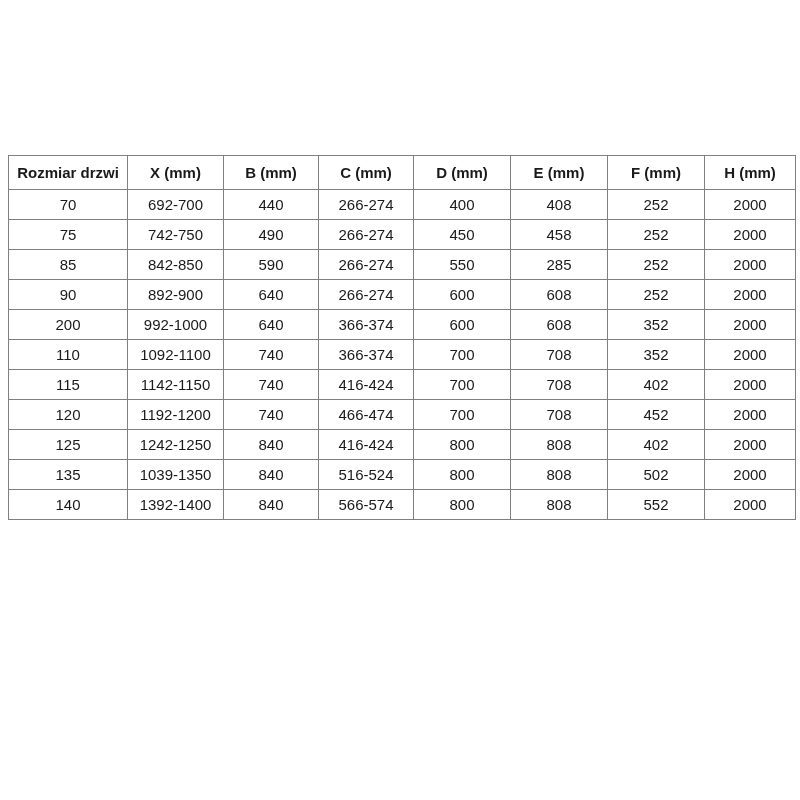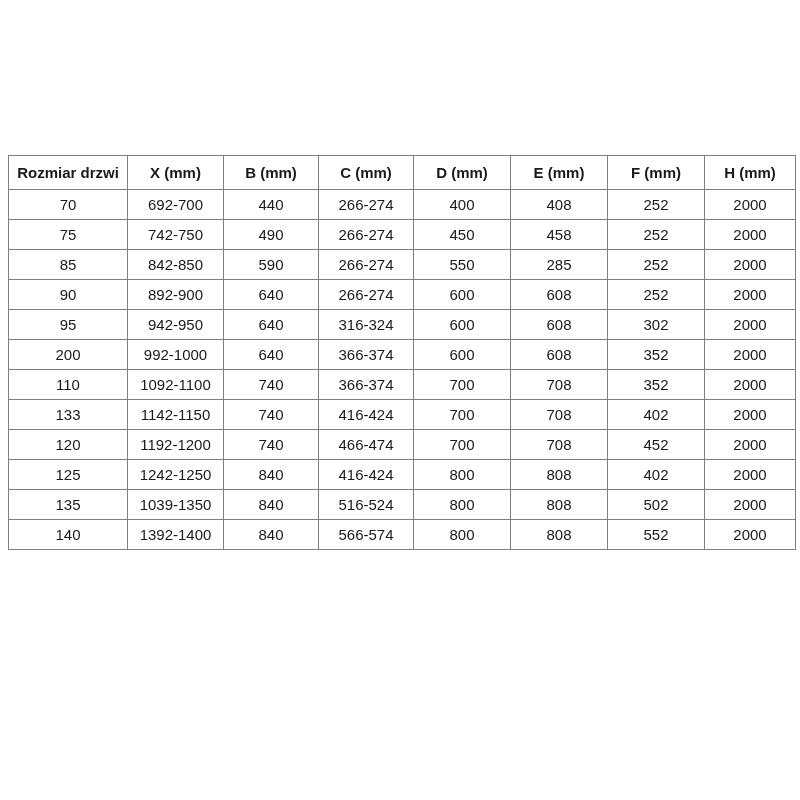--- a/index.html
+++ b/index.html
@@ -115,51 +115,41 @@
           <td>90</td>
           <td>892-900</td>
           <td>640</td>
           <td>266-274</td>
           <td>600</td>
           <td>608</td>
           <td>252</td>
           <td>2000</td>
         </tr>
         <tr>
-          <td>95</td>
-          <td>942-950</td>
-          <td>640</td>
-          <td>316-324</td>
-          <td>600</td>
-          <td>608</td>
-          <td>302</td>
-          <td>2000</td>
-        </tr>
-        <tr>
           <td>200</td>
           <td>992-1000</td>
           <td>640</td>
           <td>366-374</td>
           <td>600</td>
           <td>608</td>
           <td>352</td>
           <td>2000</td>
         </tr>
         <tr>
           <td>110</td>
           <td>1092-1100</td>
           <td>740</td>
           <td>366-374</td>
           <td>700</td>
           <td>708</td>
           <td>352</td>
           <td>2000</td>
         </tr>
         <tr>
-          <td>133</td>
+          <td>115</td>
           <td>1142-1150</td>
           <td>740</td>
           <td>416-424</td>
           <td>700</td>
           <td>708</td>
           <td>402</td>
           <td>2000</td>
         </tr>
         <tr>
           <td>120</td>

